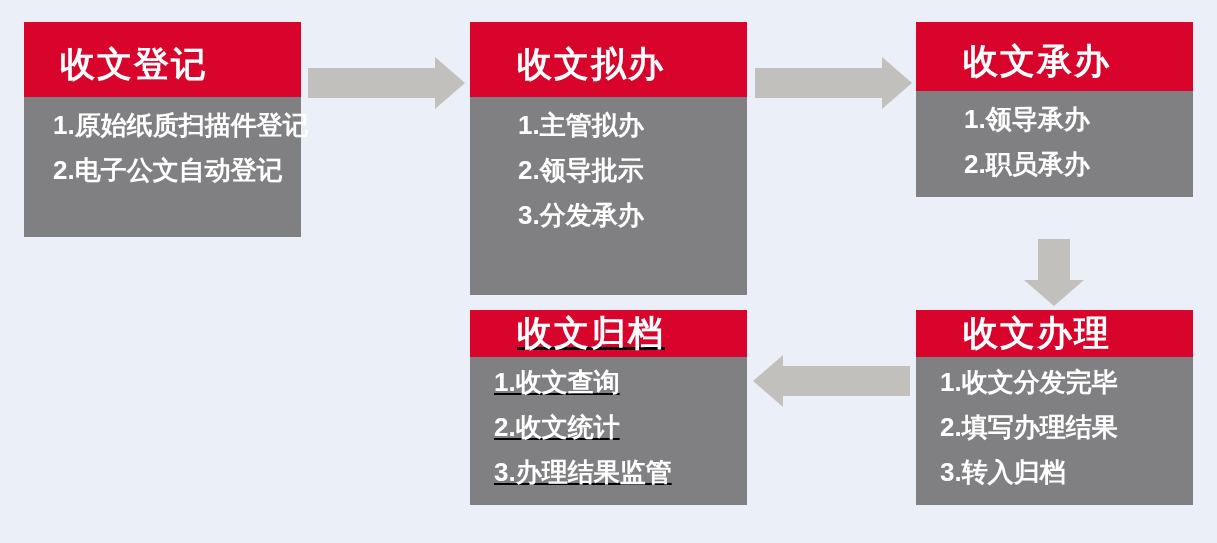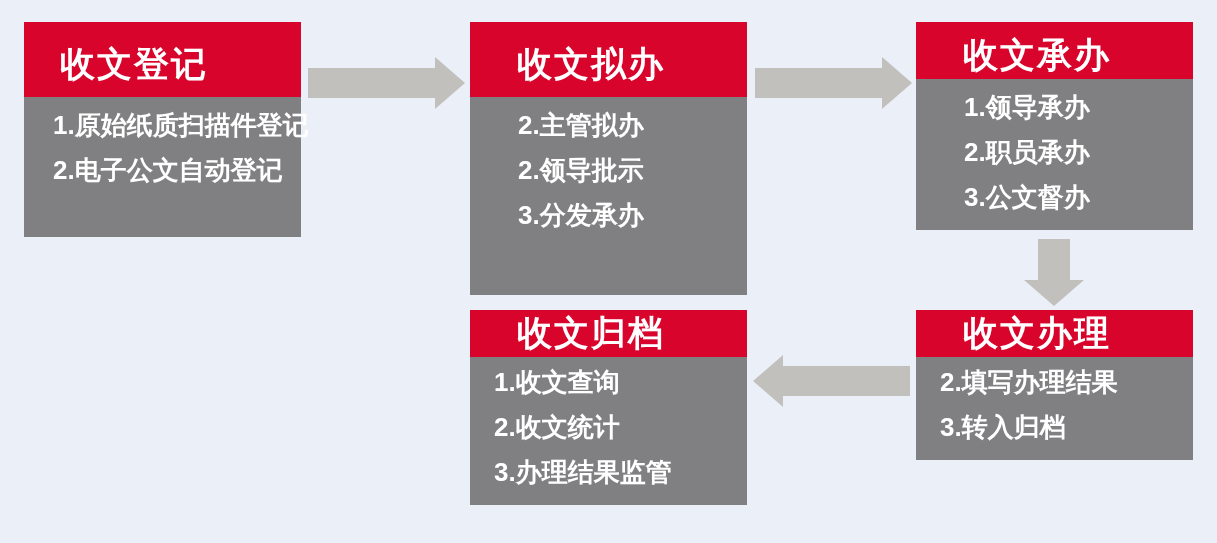--- a/index.html
+++ b/index.html
@@ -48,21 +48,21 @@
   }
   
   .box-1 { left: 24px;  top: 22px; height: 215px; }
   .box-2 { left: 470px; top: 22px; height: 273px; }
   .box-3 { left: 916px; top: 22px; height: 175px; }
   .box-1 .box-header, .box-2 .box-header, .box-3 .box-header { padding-top: 10px; }
   .box-1 .box-header { padding-left: 36px; }
   .box-1 .box-body   { padding-left: 29px; }
   
   .box-4 { left: 916px; top: 310px; height: 149px; }
-  .box-5 { left: 470px; top: 310px; height: 168px; }
+  .box-5 { left: 470px; top: 310px; height: 168px; text-decoration: underline; }
   .box-4 .box-header, .box-5 .box-header { height: 70px; }
   .box-4 .box-body, .box-5 .box-body { padding-top: 13px; padding-left: 24px; }
 
   
   .arrow { position: absolute; display: flex; }
   .arrow-right, .arrow-left { align-items: center; }
   .arrow-down { flex-direction: column; align-items: center; }
   .shaft-h { width: 127px; height: 30px; background: #C2C0BD; }
   .shaft-v { width: 32px; height: 41px; background: #C2C0BD; }
   .head-right {
@@ -102,48 +102,48 @@
   </div>
 
   <div class="arrow arrow-right arrow-a">
     <div class="shaft-h"></div>
     <div class="head-right"></div>
   </div>
 
   <div class="box box-2">
     <div class="box-header">收文拟办</div>
     <div class="box-body">
-      <div class="box-item">2.主管拟办</div>
+      <div class="box-item">1.主管拟办</div>
       <div class="box-item">2.领导批示</div>
       <div class="box-item">3.分发承办</div>
     </div>
   </div>
 
   <div class="arrow arrow-right arrow-b">
     <div class="shaft-h"></div>
     <div class="head-right"></div>
   </div>
 
   <div class="box box-3">
     <div class="box-header">收文承办</div>
     <div class="box-body">
       <div class="box-item">1.领导承办</div>
       <div class="box-item">2.职员承办</div>
-      <div class="box-item">3.公文督办</div>
     </div>
   </div>
 
   <div class="arrow arrow-down arrow-c">
     <div class="shaft-v"></div>
     <div class="head-down"></div>
   </div>
 
   <div class="box box-4">
     <div class="box-header">收文办理</div>
     <div class="box-body">
+      <div class="box-item">1.收文分发完毕</div>
       <div class="box-item">2.填写办理结果</div>
       <div class="box-item">3.转入归档</div>
     </div>
   </div>
 
   <div class="arrow arrow-left arrow-d">
     <div class="head-left"></div>
     <div class="shaft-h"></div>
   </div>
 

